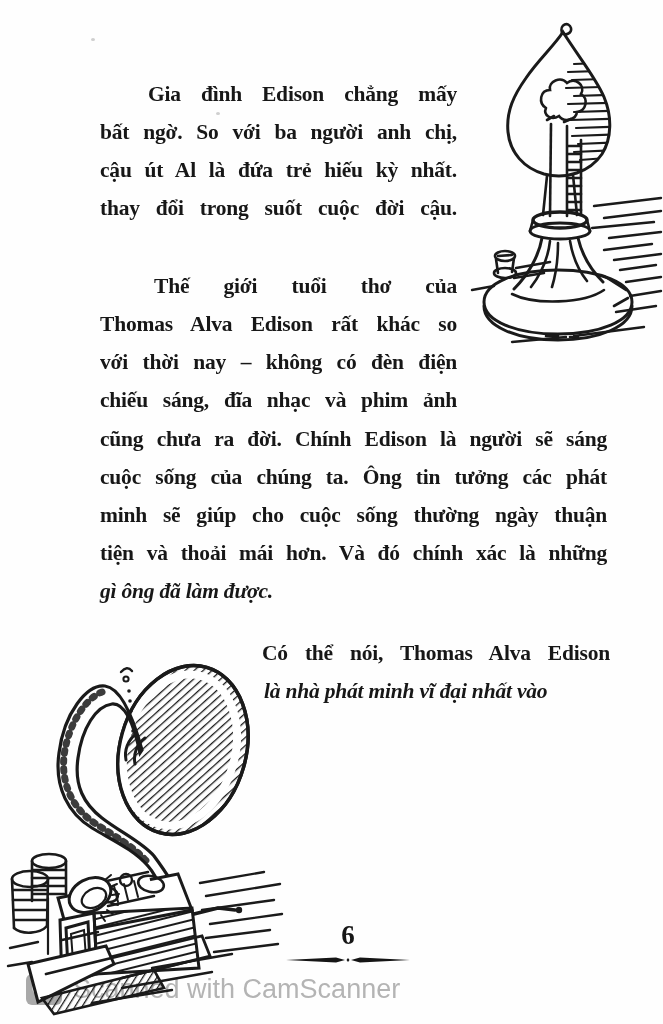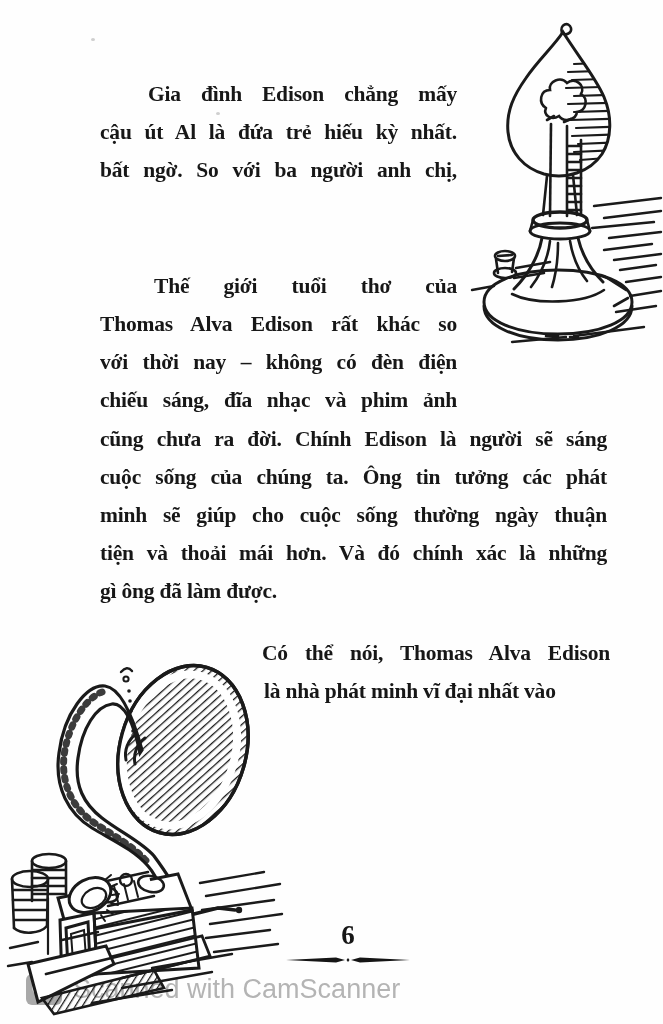--- a/index.html
+++ b/index.html
@@ -13,21 +13,21 @@
       letter-spacing:-0.2px;}
   .tb .tline{text-align:justify;text-align-last:justify;text-justify:inter-word;}
   .p1{left:100px;top:75px;width:357px;}
   .p1 .tline:first-child{text-indent:48px;}
   .p2a{left:100px;top:267px;width:357px;}
   .p2a .tline:first-child{text-indent:54px;}
   .p2b{left:100px;top:420px;width:507px;}
   .p3{left:242px;top:634px;width:368px;}
   .p3 .tline:first-child{text-indent:20px;}
   .p3 .tline:last-child{text-indent:22px;}
-  .jlast-left .tline:last-child{text-align-last:left;}
+  .jlast-left .tline:last-child{text-align-last:left;font-style:italic;}
 
   .illu{position:absolute;}
   .bulb{left:454px;top:6px;width:209px;height:345px;}
   .phono{left:2px;top:658px;width:288px;height:360px;}
 
   .pagenum{position:absolute;left:286px;top:920px;width:124px;text-align:center;
            font-weight:700;font-size:27px;color:#161616;}
   .divider{position:absolute;left:286px;top:954px;width:124px;height:12px;}
 
   .watermark{position:absolute;left:26px;top:972px;height:34px;display:flex;
@@ -134,22 +134,23 @@
       <line x1="176" y1="290" x2="207" y2="285"></line>
         <line x1="162" y1="306" x2="202" y2="300"></line>
       <line x1="120" y1="330" x2="190" y2="321"></line>
         <line x1="58" y1="336" x2="112" y2="331"></line>
       <line x1="18" y1="284" x2="40" y2="280"></line>
     </g>
   </svg>
 
   <div class="tb p1">
       <div class="tline">Gia đình Edison chẳng mấy</div>
+      <div class="tline">bất ngờ. So với ba người anh chị,</div>
       <div class="tline">cậu út Al là đứa trẻ hiếu kỳ nhất.</div>
-      <div class="tline">bất ngờ. So với ba người anh chị,</div>
+      <div class="tline">thay đổi trong suốt cuộc đời cậu.</div>
     </div>
   <div class="tb p2a">
       <div class="tline">Thế giới tuổi thơ của</div>
       <div class="tline">Thomas Alva Edison rất khác so</div>
       <div class="tline">với thời nay – không có đèn điện</div>
       <div class="tline">chiếu sáng, đĩa nhạc và phim ảnh</div>
     </div>
   <div class="tb p2b jlast-left">
       <div class="tline">cũng chưa ra đời. Chính Edison là người sẽ sáng</div>
       <div class="tline">cuộc sống của chúng ta. Ông tin tưởng các phát</div>

